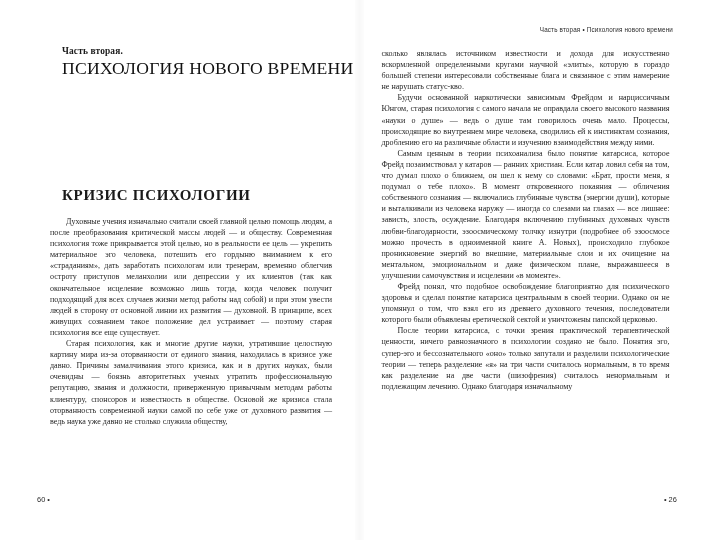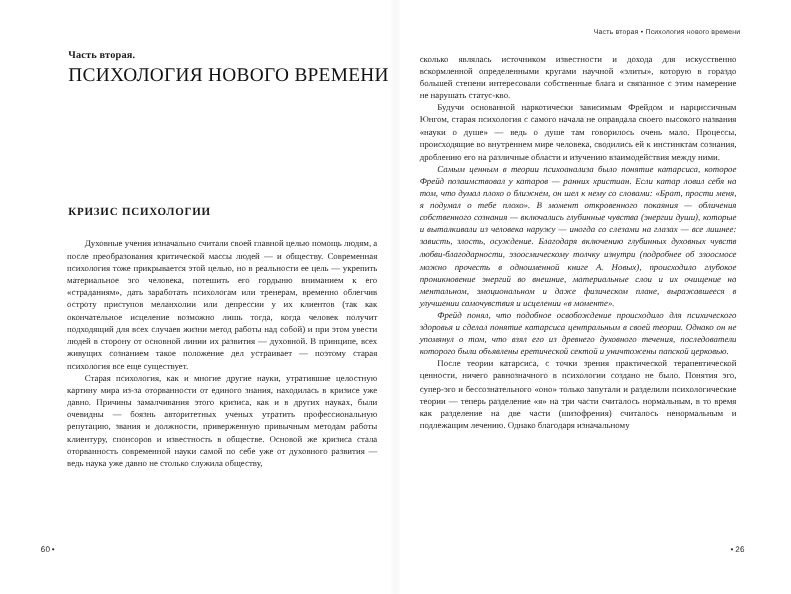--- a/index.html
+++ b/index.html
@@ -73,46 +73,45 @@
     white-space: nowrap;
   }
 
   
   .section-heading {
     position: absolute;
     left: 62px;
     top: 187px;
     font-family: "Liberation Serif", "DejaVu Serif", serif;
     font-weight: bold;
-    font-size: 10px;
+    font-size: 15px;
     letter-spacing: 0.7px;
     color: #1a1a1a;
   }
 
   
   .body-col {
     position: absolute;
     width: 282px;
     font-size: 8.05px;
     line-height: 11.1px;
     text-align: justify;
     text-justify: inter-word;
     color: #1f1f1f;
     hyphens: auto;
     -webkit-hyphens: auto;
   }
-  .page-left .body-col  { left: 61px; top: 216px; width: 282px; }
+  .page-left .body-col  { left: 50px; top: 216px; width: 282px; }
   .page-right .body-col { left: 22px; top: 48px;  width: 288px; }
 
   .body-col p {
     margin: 0;
     text-indent: 16px;
   }
   .body-col p.ital {
-    font-style: italic;
     letter-spacing: 0.01px;
   }
 
   
   .folio {
     position: absolute;
     bottom: 36px;
     font-size: 7.4px;
     color: #2a2a2a;
     font-family: "Liberation Sans", "DejaVu Sans", sans-serif;
@@ -161,21 +160,21 @@
   <div class="page page-right">
 
     <div class="running-head">
       <span>Часть вторая</span><span class="sep">•</span><span>Психология нового времени</span>
     </div>
 
     <div class="body-col">
       <p style="text-indent:0">сколько являлась источником известности и дохода для искусственно вскормленной определенными кругами научной «элиты», которую в гораздо большей степени интересовали собственные блага и связанное с этим намерение не нарушать статус-кво.</p>
       <p>Будучи основанной наркотически зависимым Фрейдом и нарциссичным Юнгом, старая психология с самого начала не оправдала своего высокого названия «науки о душе» — ведь о душе там говорилось очень мало. Процессы, происходящие во внутреннем мире человека, сводились ей к инстинктам сознания, дроблению его на различные области и изучению взаимодействия между ними.</p>
       <p class="ital">Самым ценным в теории психоанализа было понятие катарсиса, которое Фрейд позаимствовал у катаров — ранних христиан. Если катар ловил себя на том, что думал плохо о ближнем, он шел к нему со словами: «Брат, прости меня, я подумал о тебе плохо». В момент откровенного покаяния — обличения собственного сознания — включались глубинные чувства (энергии души), которые и выталкивали из человека наружу — иногда со слезами на глазах — все лишнее: зависть, злость, осуждение. Благодаря включению глубинных духовных чувств любви-благодарности, эзоосмическому толчку изнутри (подробнее об эзоосмосе можно прочесть в одноименной книге А. Новых), происходило глубокое проникновение энергий во внешние, материальные слои и их очищение на ментальном, эмоциональном и даже физическом плане, выражавшееся в улучшении самочувствия и исцелении «в моменте».</p>
-      <p class="ital">Фрейд понял, что подобное освобождение происходило для психического здоровья и сделал понятие катарсиса центральным в своей теории. Однако он не упомянул о том, что взял его из древнего духовного течения, последователи которого были объявлены еретической сектой и уничтожены папской церковью.</p>
+      <p class="ital">Фрейд понял, что подобное освобождение благоприятно для психического здоровья и сделал понятие катарсиса центральным в своей теории. Однако он не упомянул о том, что взял его из древнего духовного течения, последователи которого были объявлены еретической сектой и уничтожены папской церковью.</p>
       <p>После теории катарсиса, с точки зрения практической терапевтической ценности, ничего равнозначного в психологии создано не было. Понятия эго, супер-эго и бессознательного «оно» только запутали и разделили психологические теории — теперь разделение «я» на три части считалось нормальным, в то время как разделение на две части (шизофрения) считалось ненормальным и подлежащим лечению. Однако благодаря изначальному</p>
     </div>
 
     <div class="folio folio-right">
       <span class="dot">•</span><span>26</span>
     </div>
   </div>
 
   <div class="gutter"></div>
 </div>

